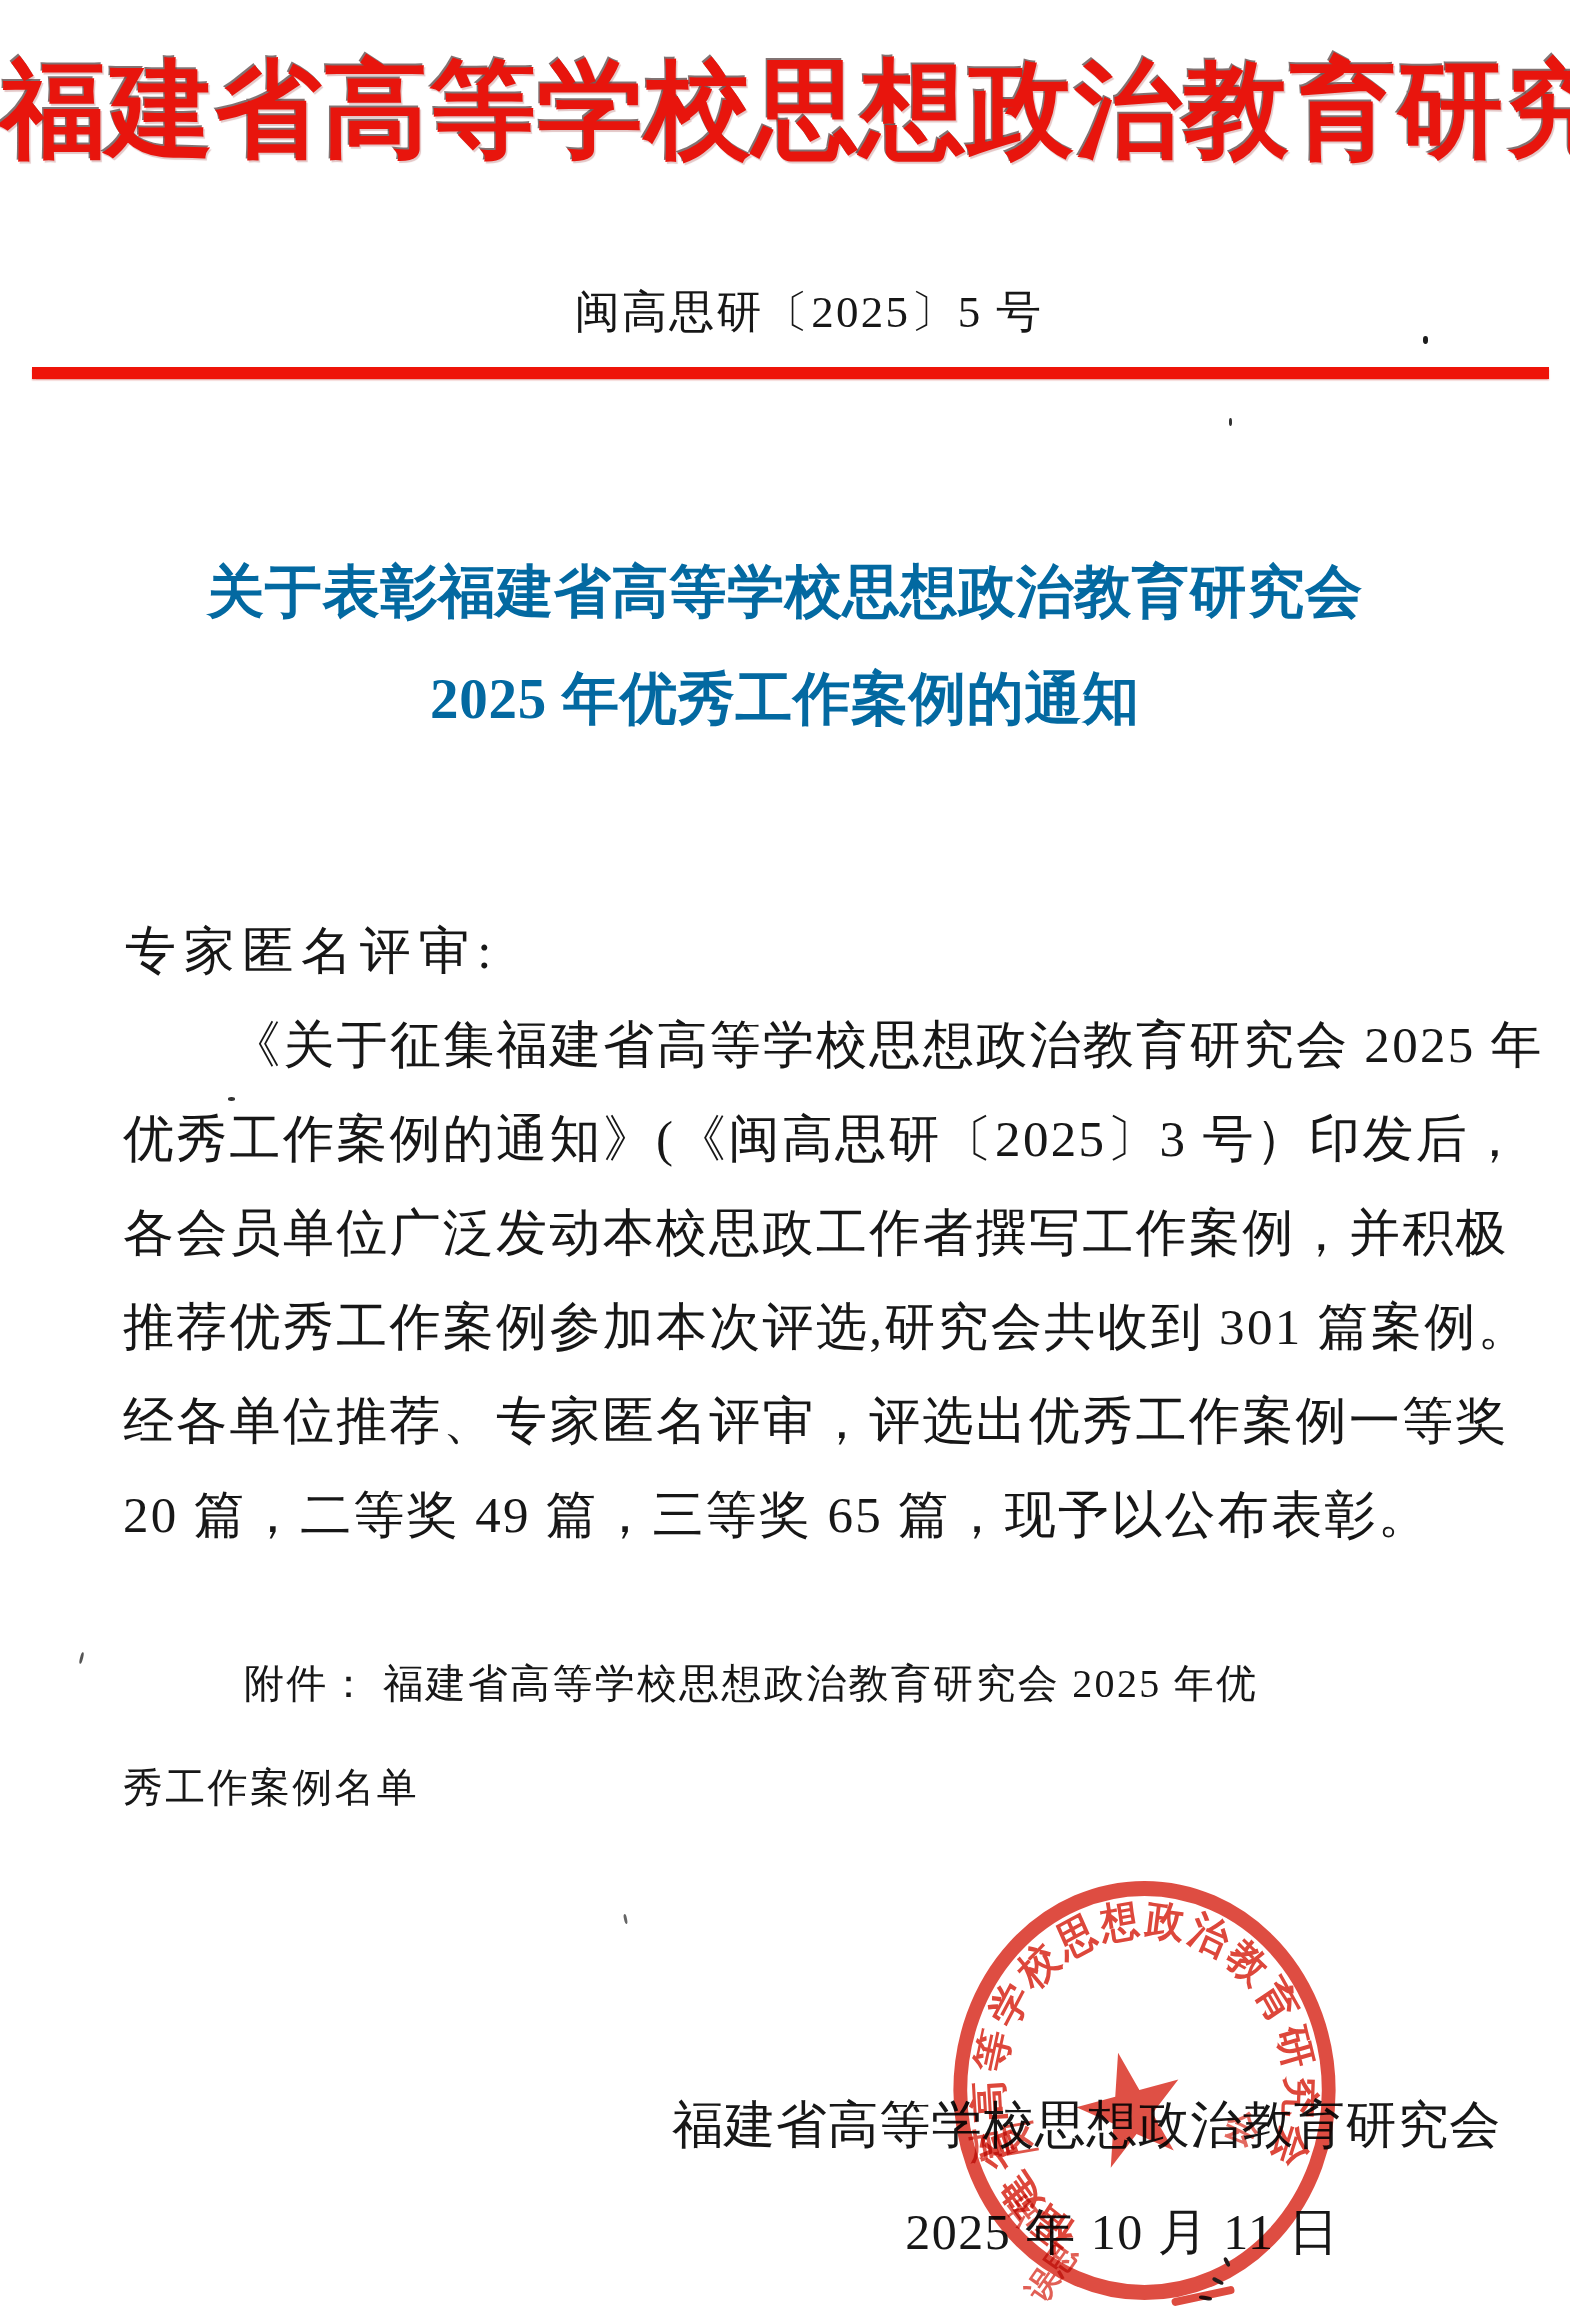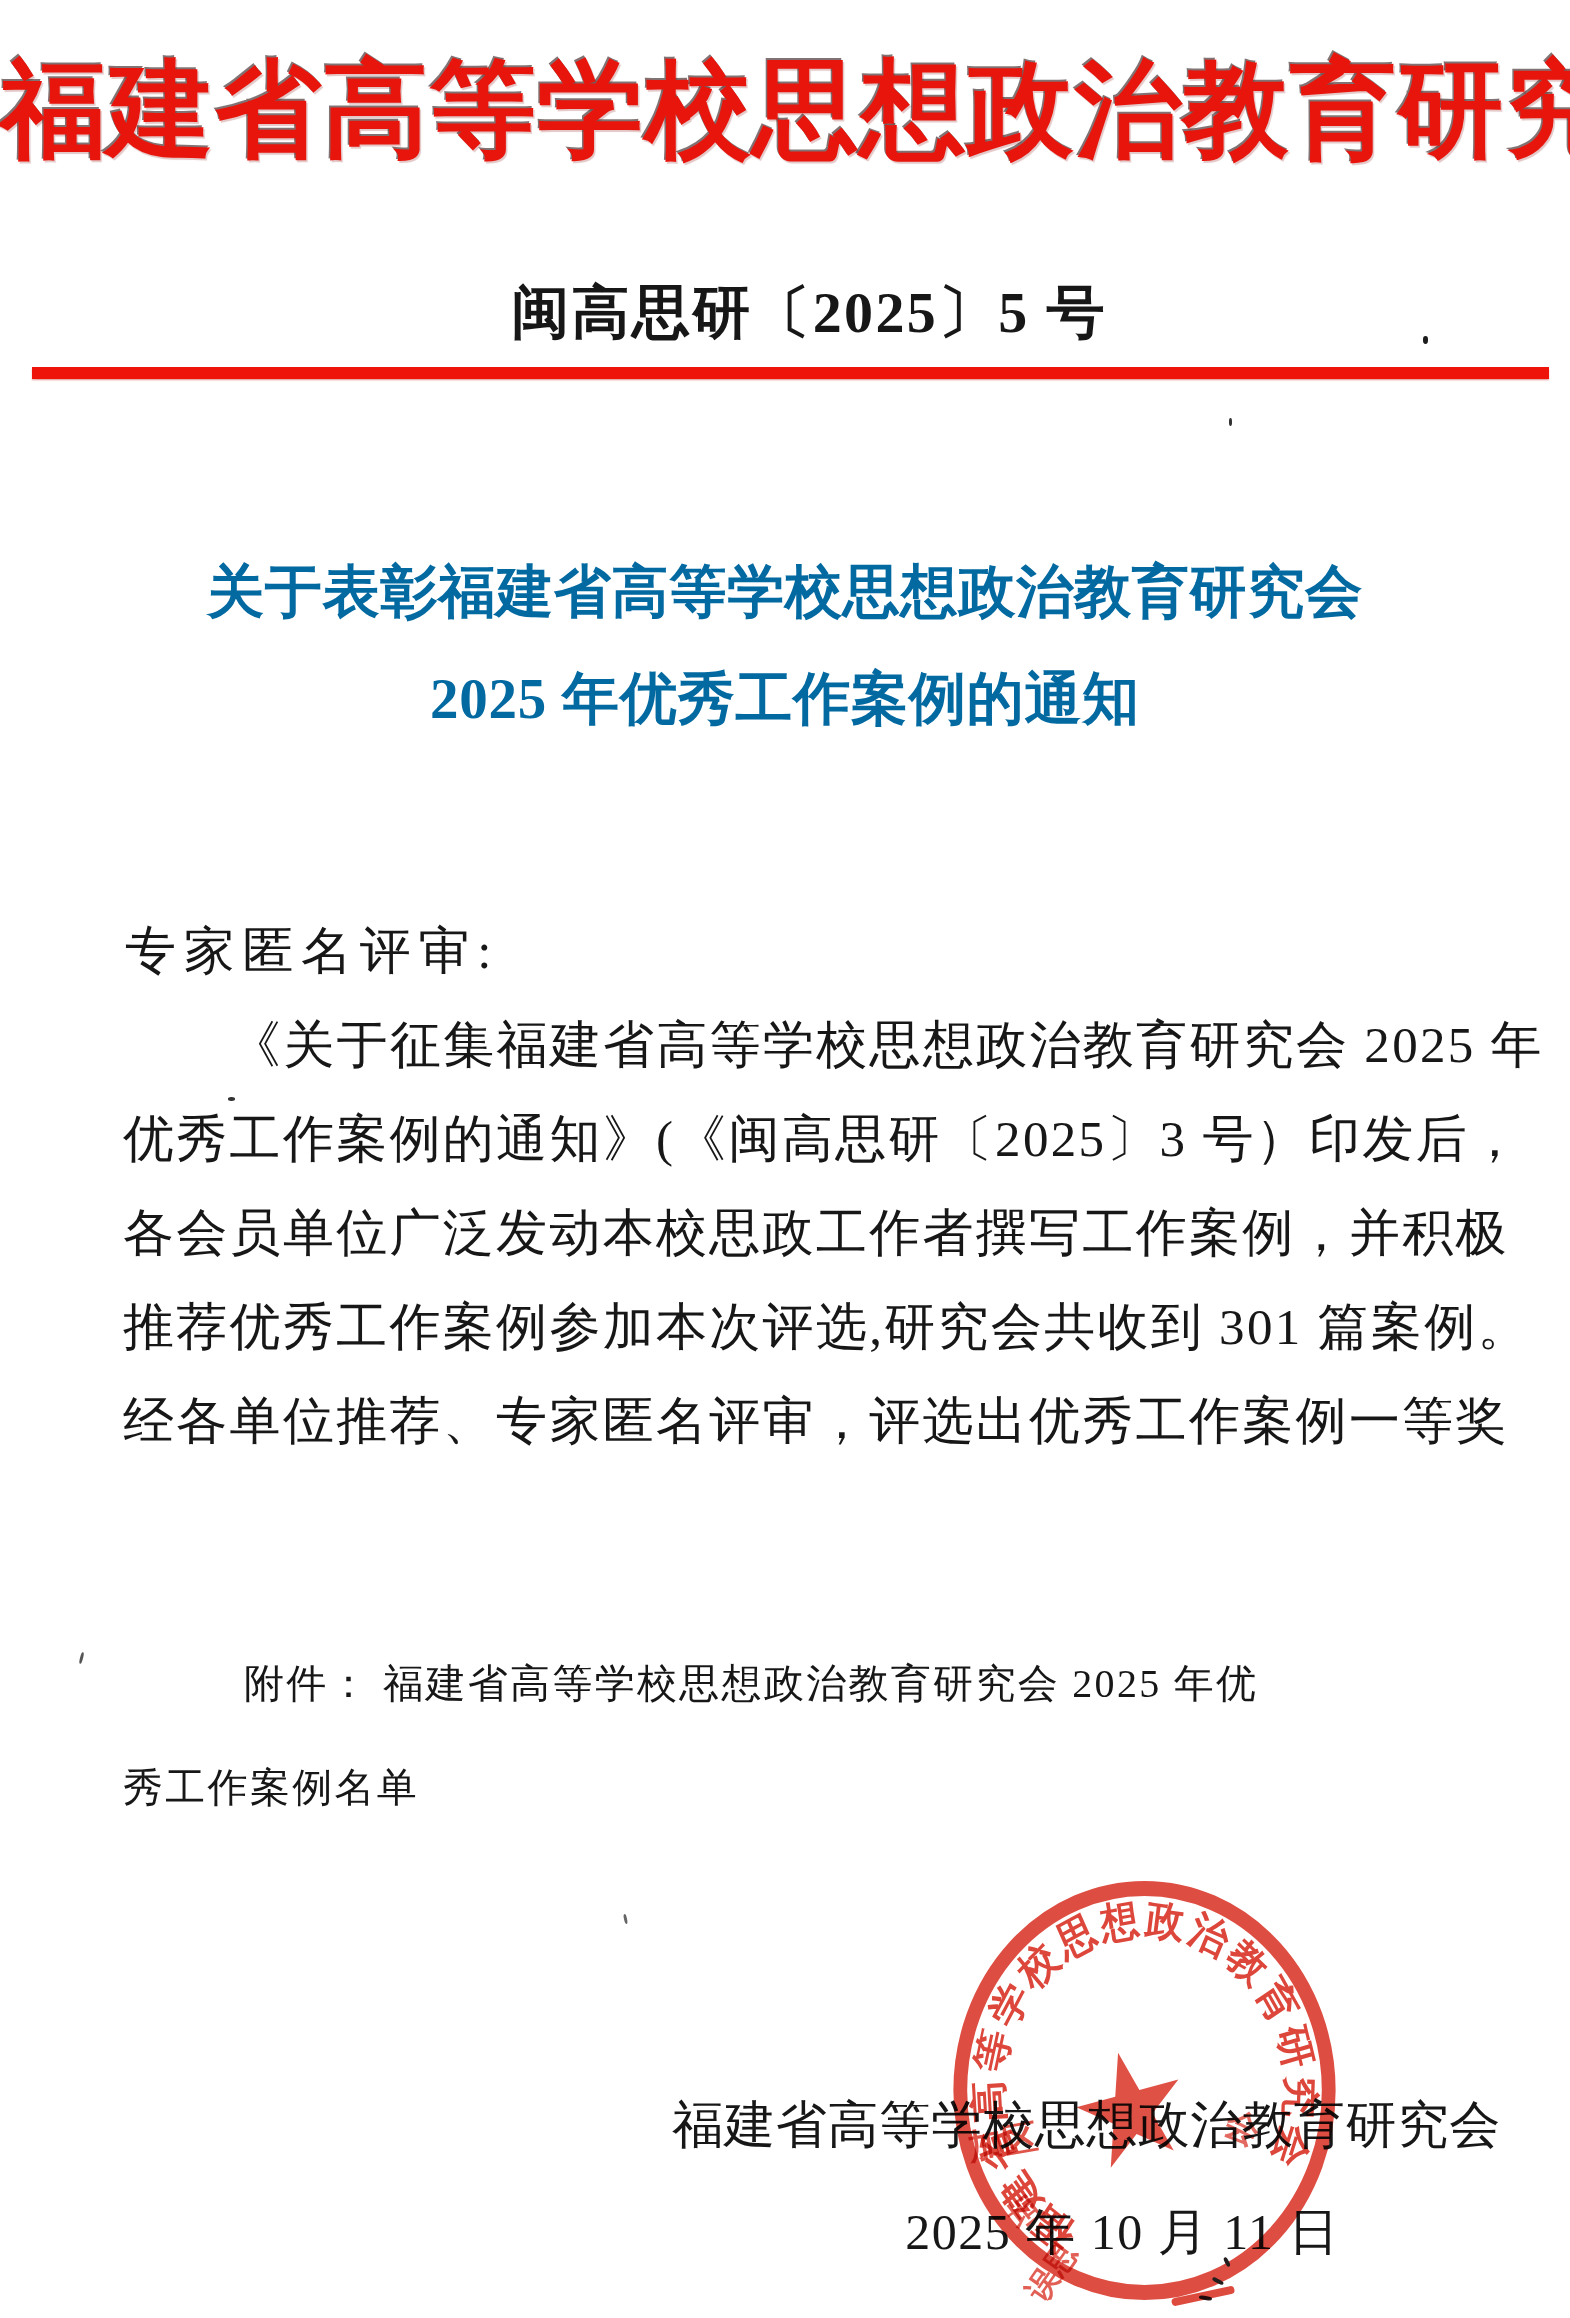--- a/index.html
+++ b/index.html
@@ -26,21 +26,21 @@
     font-size:106px;font-weight:900;
     letter-spacing:1.5px;
     color:var(--header-red);
     line-height:163px;
     text-shadow:-1.5px -2.3px 0 rgba(25,0,0,.55), 1.5px 2.3px 0.8px rgba(130,0,0,.22);
     white-space:nowrap;
   }
   .doc-number{
     position:absolute;top:278px;left:0;width:100%;
     text-align:center;text-indent:48px;
-    font-size:58px;font-weight:700;
+    font-size:45px;font-weight:400;
     letter-spacing:2.3px;line-height:69px;
     white-space:nowrap;
   }
   .red-rule{
     position:absolute;top:367px;left:32px;width:1517px;height:12.3px;
     background:var(--rule-red);
     box-shadow:0 1.5px 1.5px rgba(190,20,10,.35);
   }
   
   .doc-title{
@@ -132,20 +132,21 @@
   </div>
 
   <div class="salutation">专家匿名评审:</div>
 
   <div class="body-para">
     <div class="line indent">《关于征集福建省高等学校思想政治教育研究会 2025 年</div>
     <div class="line">优秀工作案例的通知》(《闽高思研〔2025〕3 号）印发后，</div>
     <div class="line">各会员单位广泛发动本校思政工作者撰写工作案例，并积极</div>
     <div class="line">推荐优秀工作案例参加本次评选,研究会共收到 301 篇案例。</div>
     <div class="line">经各单位推荐、专家匿名评审，评选出优秀工作案例一等奖</div>
+    <div class="line">20 篇，二等奖 49 篇，三等奖 65 篇，现予以公布表彰。</div>
   </div>
 
   <div class="attachment">
     <div class="line indent-wide">附件： 福建省高等学校思想政治教育研究会 2025 年优</div>
     <div class="line">秀工作案例名单</div>
   </div>
 
   <div class="signature">福建省高等学校思想政治教育研究会</div>
   <div class="date-line">2025 年 10 月 11 日</div>
 

